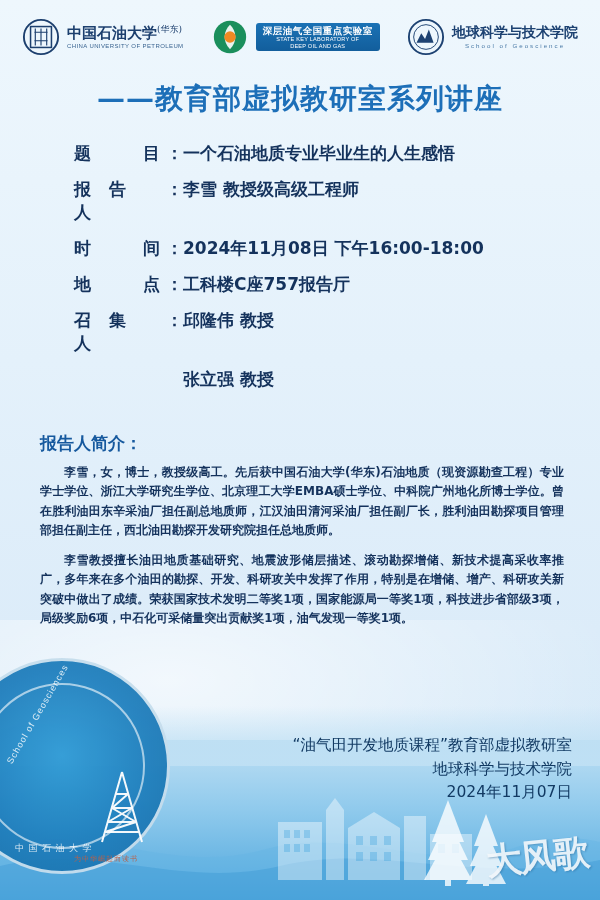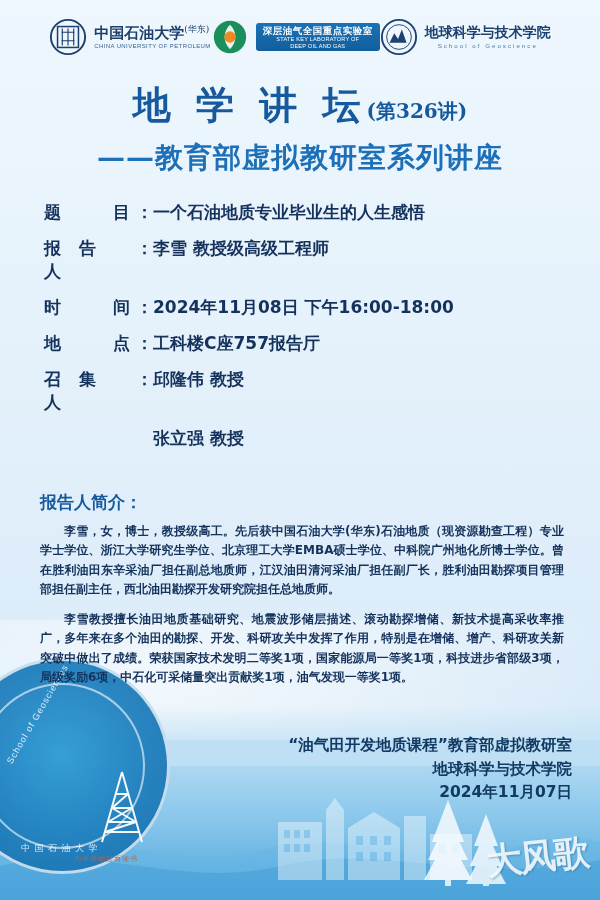--- a/index.html
+++ b/index.html
@@ -75,21 +75,21 @@
     border-radius: 50%;
     border: 2px solid rgba(255,255,255,0.6);
   }
   .seal-text {
     position: absolute;
     color: rgba(255,255,255,0.85);
     font-size: 9px;
     letter-spacing: 1px;
   }
   .seal-text.t1 { left: 24px; top: 48px; transform: rotate(-60deg); }
-  .seal-text.t2 { left: 64px; bottom: 16px; }
+  .seal-text.t2 { left: 58px; bottom: 16px; }
   .tower {
     position: absolute;
     left: 96px;
     bottom: 56px;
     width: 52px;
     height: 74px;
   }
   .campus {
     position: absolute;
     right: 120px;
@@ -126,21 +126,21 @@
     font-size: 7px;
     color: #b8604a;
     letter-spacing: 1px;
   }
 
   
   .header {
     position: relative;
     display: flex;
     align-items: center;
-    justify-content: center;
+    justify-content: space-between;
     padding: 18px 22px 6px 22px;
     z-index: 4;
   }
   .logo {
     display: flex;
     align-items: center;
     gap: 7px;
   }
   .logo-mark {
     width: 38px;
@@ -217,20 +217,21 @@
     z-index: 4;
   }
   .info-row {
     display: flex;
     align-items: baseline;
     margin-bottom: 13px;
     font-size: 17px;
     color: #16325c;
     font-weight: bold;
     font-family: "DejaVu Sans", sans-serif;
+    margin-left: 30px;
   }
   .info-label {
     width: 92px;
     flex: 0 0 92px;
     letter-spacing: 6px;
     color: #14325c;
   }
   .info-colon {
     flex: 0 0 14px;
   }
@@ -267,21 +268,21 @@
 
   
   .footer {
     position: absolute;
     right: 28px;
     bottom: 96px;
     text-align: left;
     z-index: 5;
     color: #123a63;
     font-family: "DejaVu Sans", sans-serif;
-    font-weight: bold;
+    font-weight: normal;
   }
   .footer div {
     font-size: 15.5px;
     line-height: 1.5;
     text-align: right;
   }
 </style>
 </head>
 <body>
 
@@ -390,23 +391,20 @@
         <path d="M10,26 L15,16 L19,22 L23,12 L28,26 Z" fill="#1d4272"></path>
       </svg>
       <div>
         <div class="logo-text-cn">地球科学与技术学院</div>
         <div class="logo-text-en">School of Geoscience</div>
       </div>
     </div>
   </div>
 
   <div class="title-block">
-    <div class="main-title">
-      <span>地 学 讲 坛</span><span class="session">(第326讲)</span>
-    </div>
     <div class="sub-title">——教育部虚拟教研室系列讲座</div>
   </div>
 
   <div class="info">
     <div class="info-row">
       <span class="info-label">题　　目</span>
       <span class="info-colon">：</span>
       <span class="info-value">一个石油地质专业毕业生的人生感悟</span>
     </div>
     <div class="info-row">

